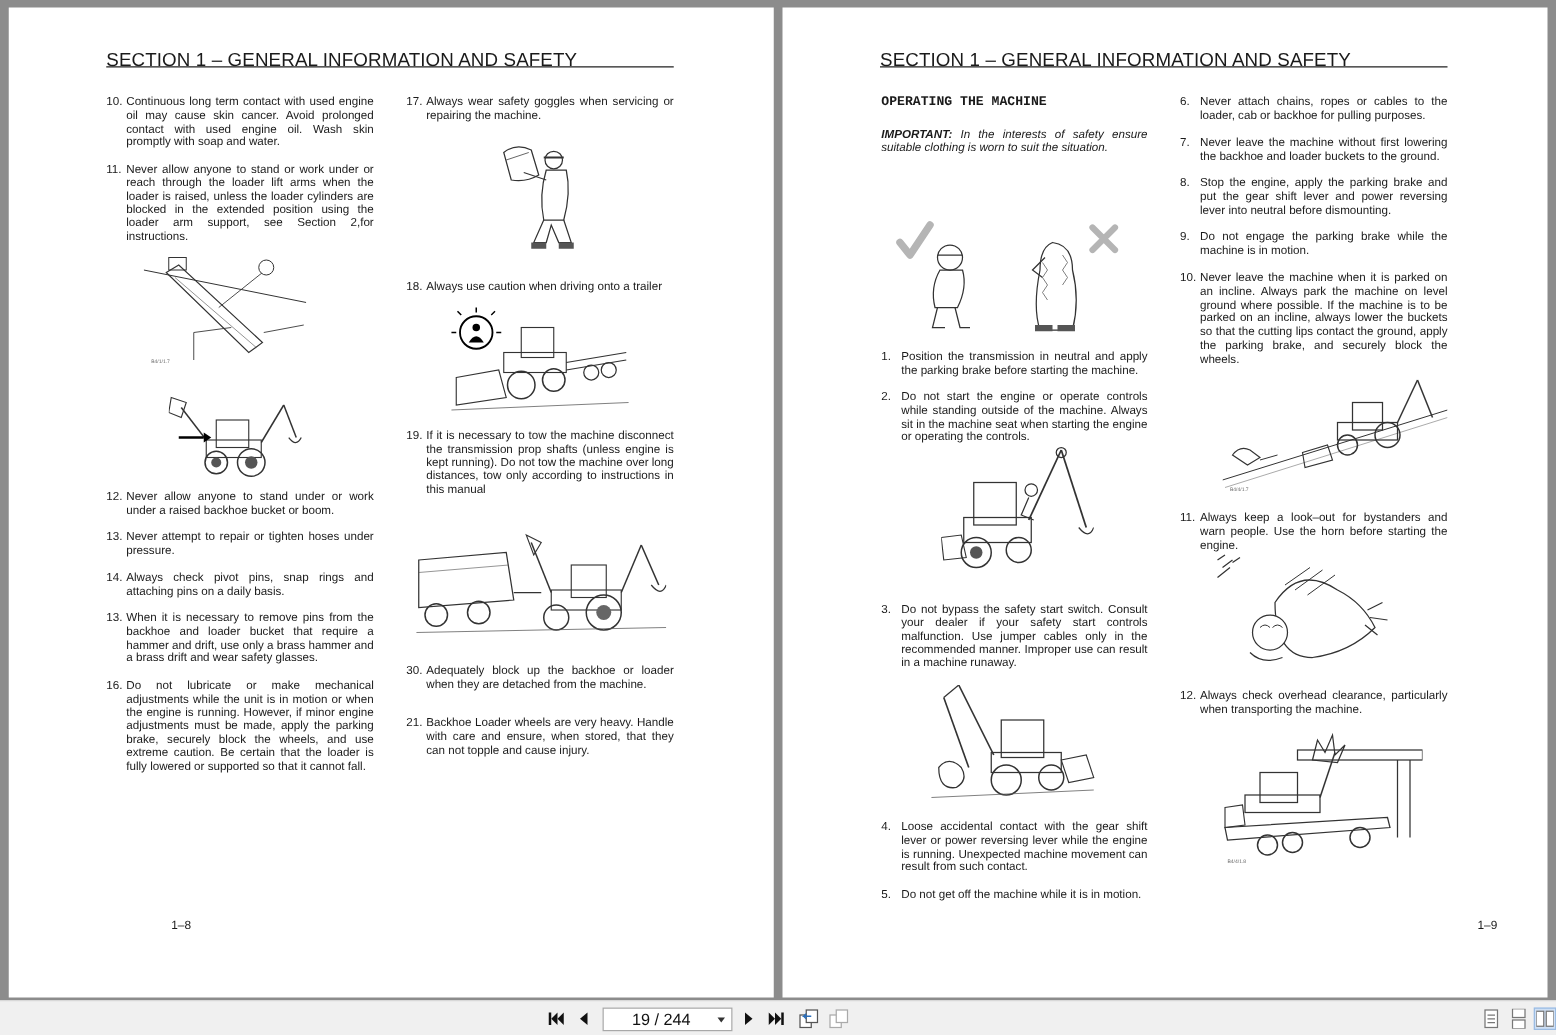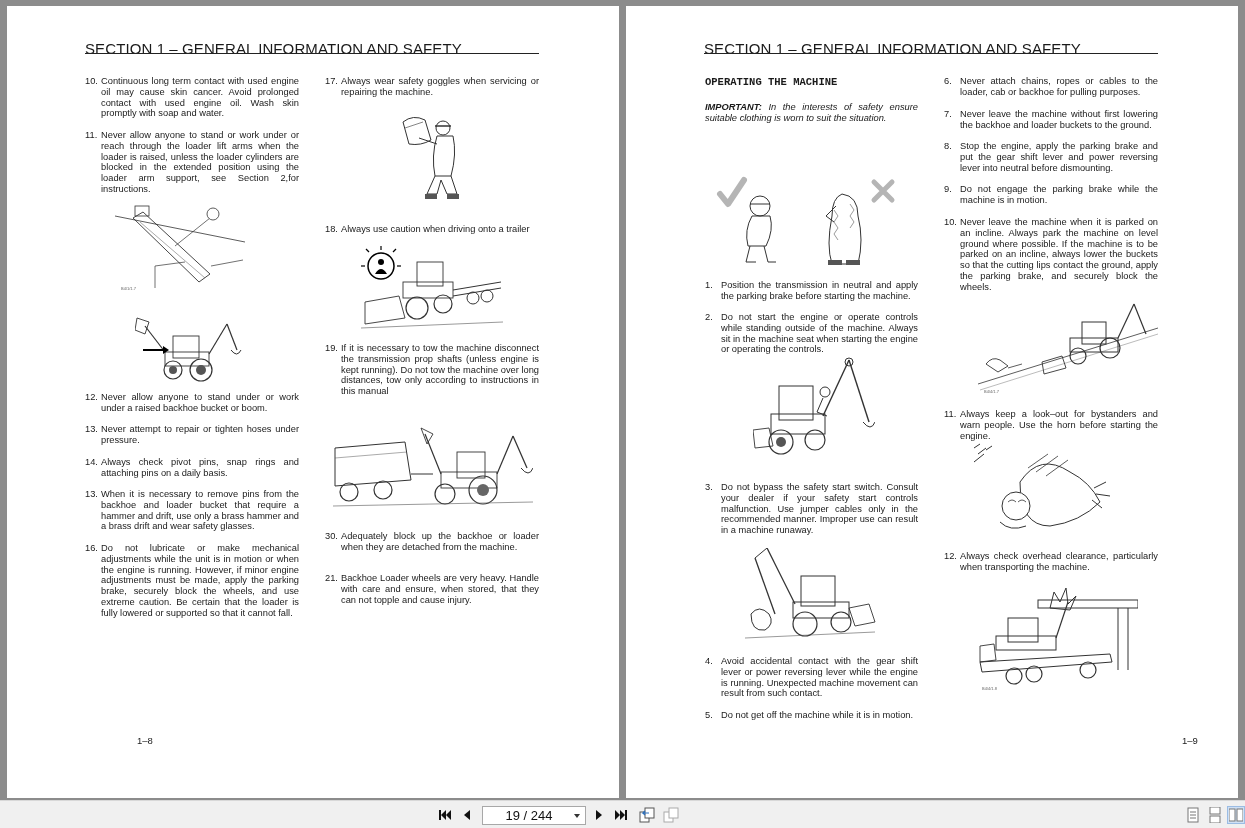--- a/index.html
+++ b/index.html
@@ -242,21 +242,21 @@
         <rect x="48" y="54" width="56" height="16" fill="none" stroke="#333" stroke-width="1"></rect>
         <circle cx="60" cy="76" r="12" fill="none" stroke="#333" stroke-width="1.2"></circle>
         <circle cx="96" cy="74" r="10" fill="none" stroke="#333" stroke-width="1.2"></circle>
         <path d="M104,60 l20,-4 l6,18 l-20,4 z" fill="none" stroke="#333" stroke-width="0.9"></path>
         <path d="M6,66 q8,-10 18,0 q6,10 -4,16 q-14,2 -14,-16 z" fill="none" stroke="#333" stroke-width="1"></path>
         <line x1="0" y1="90" x2="130" y2="84" stroke="#555" stroke-width="0.6"></line>
       </svg>
 
       <div class="item" style="top:376px;">
         <span class="num">4.</span>
-        <span class="txt">Avoid accidental contact with the gear shift lever or power reversing lever while the engine is running. Unexpected machine movement can result from such contact.</span>
+        <span class="txt">Loose accidental contact with the gear shift lever or power reversing lever while the engine is running. Unexpected machine movement can result from such contact.</span>
       </div>
       <div class="item" style="top:430px;">
         <span class="num">5.</span>
         <span class="txt">Do not get off the machine while it is in motion.</span>
       </div>
     </div>
 
     <div class="col" style="left:318px; top:70px; width:214px;">
       <div class="item" style="top:0px;">
         <span class="num">6.</span>

